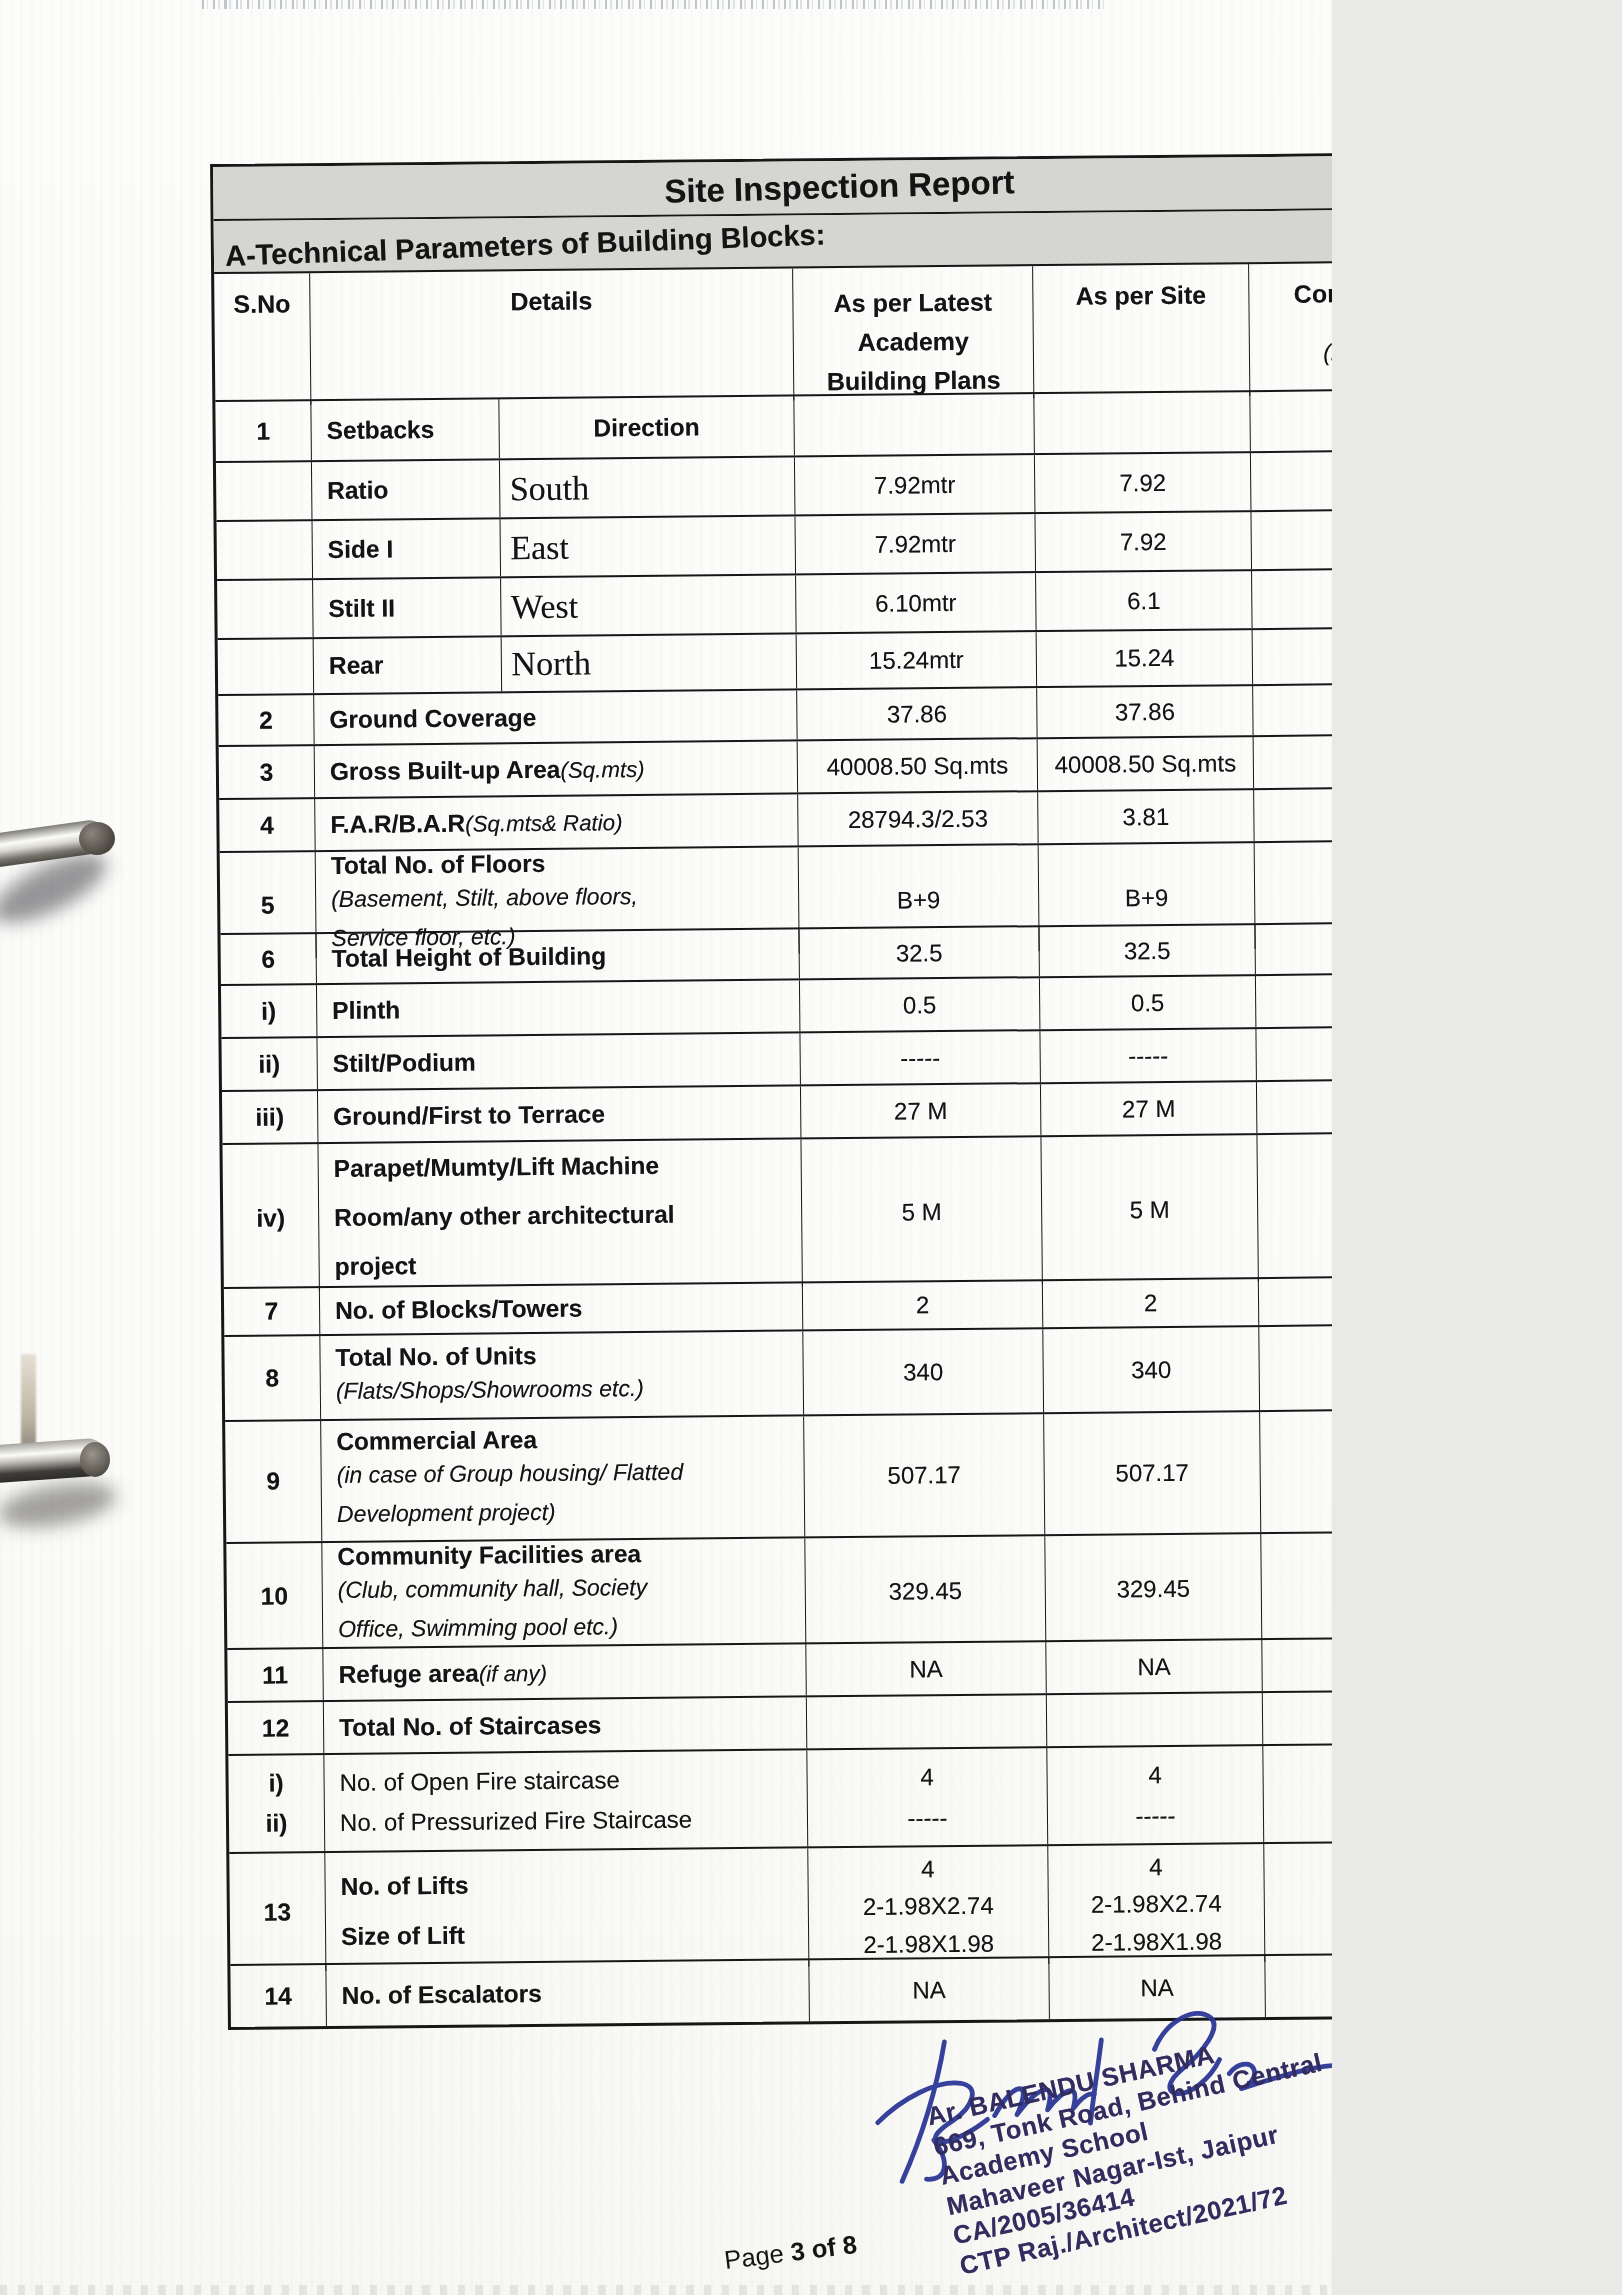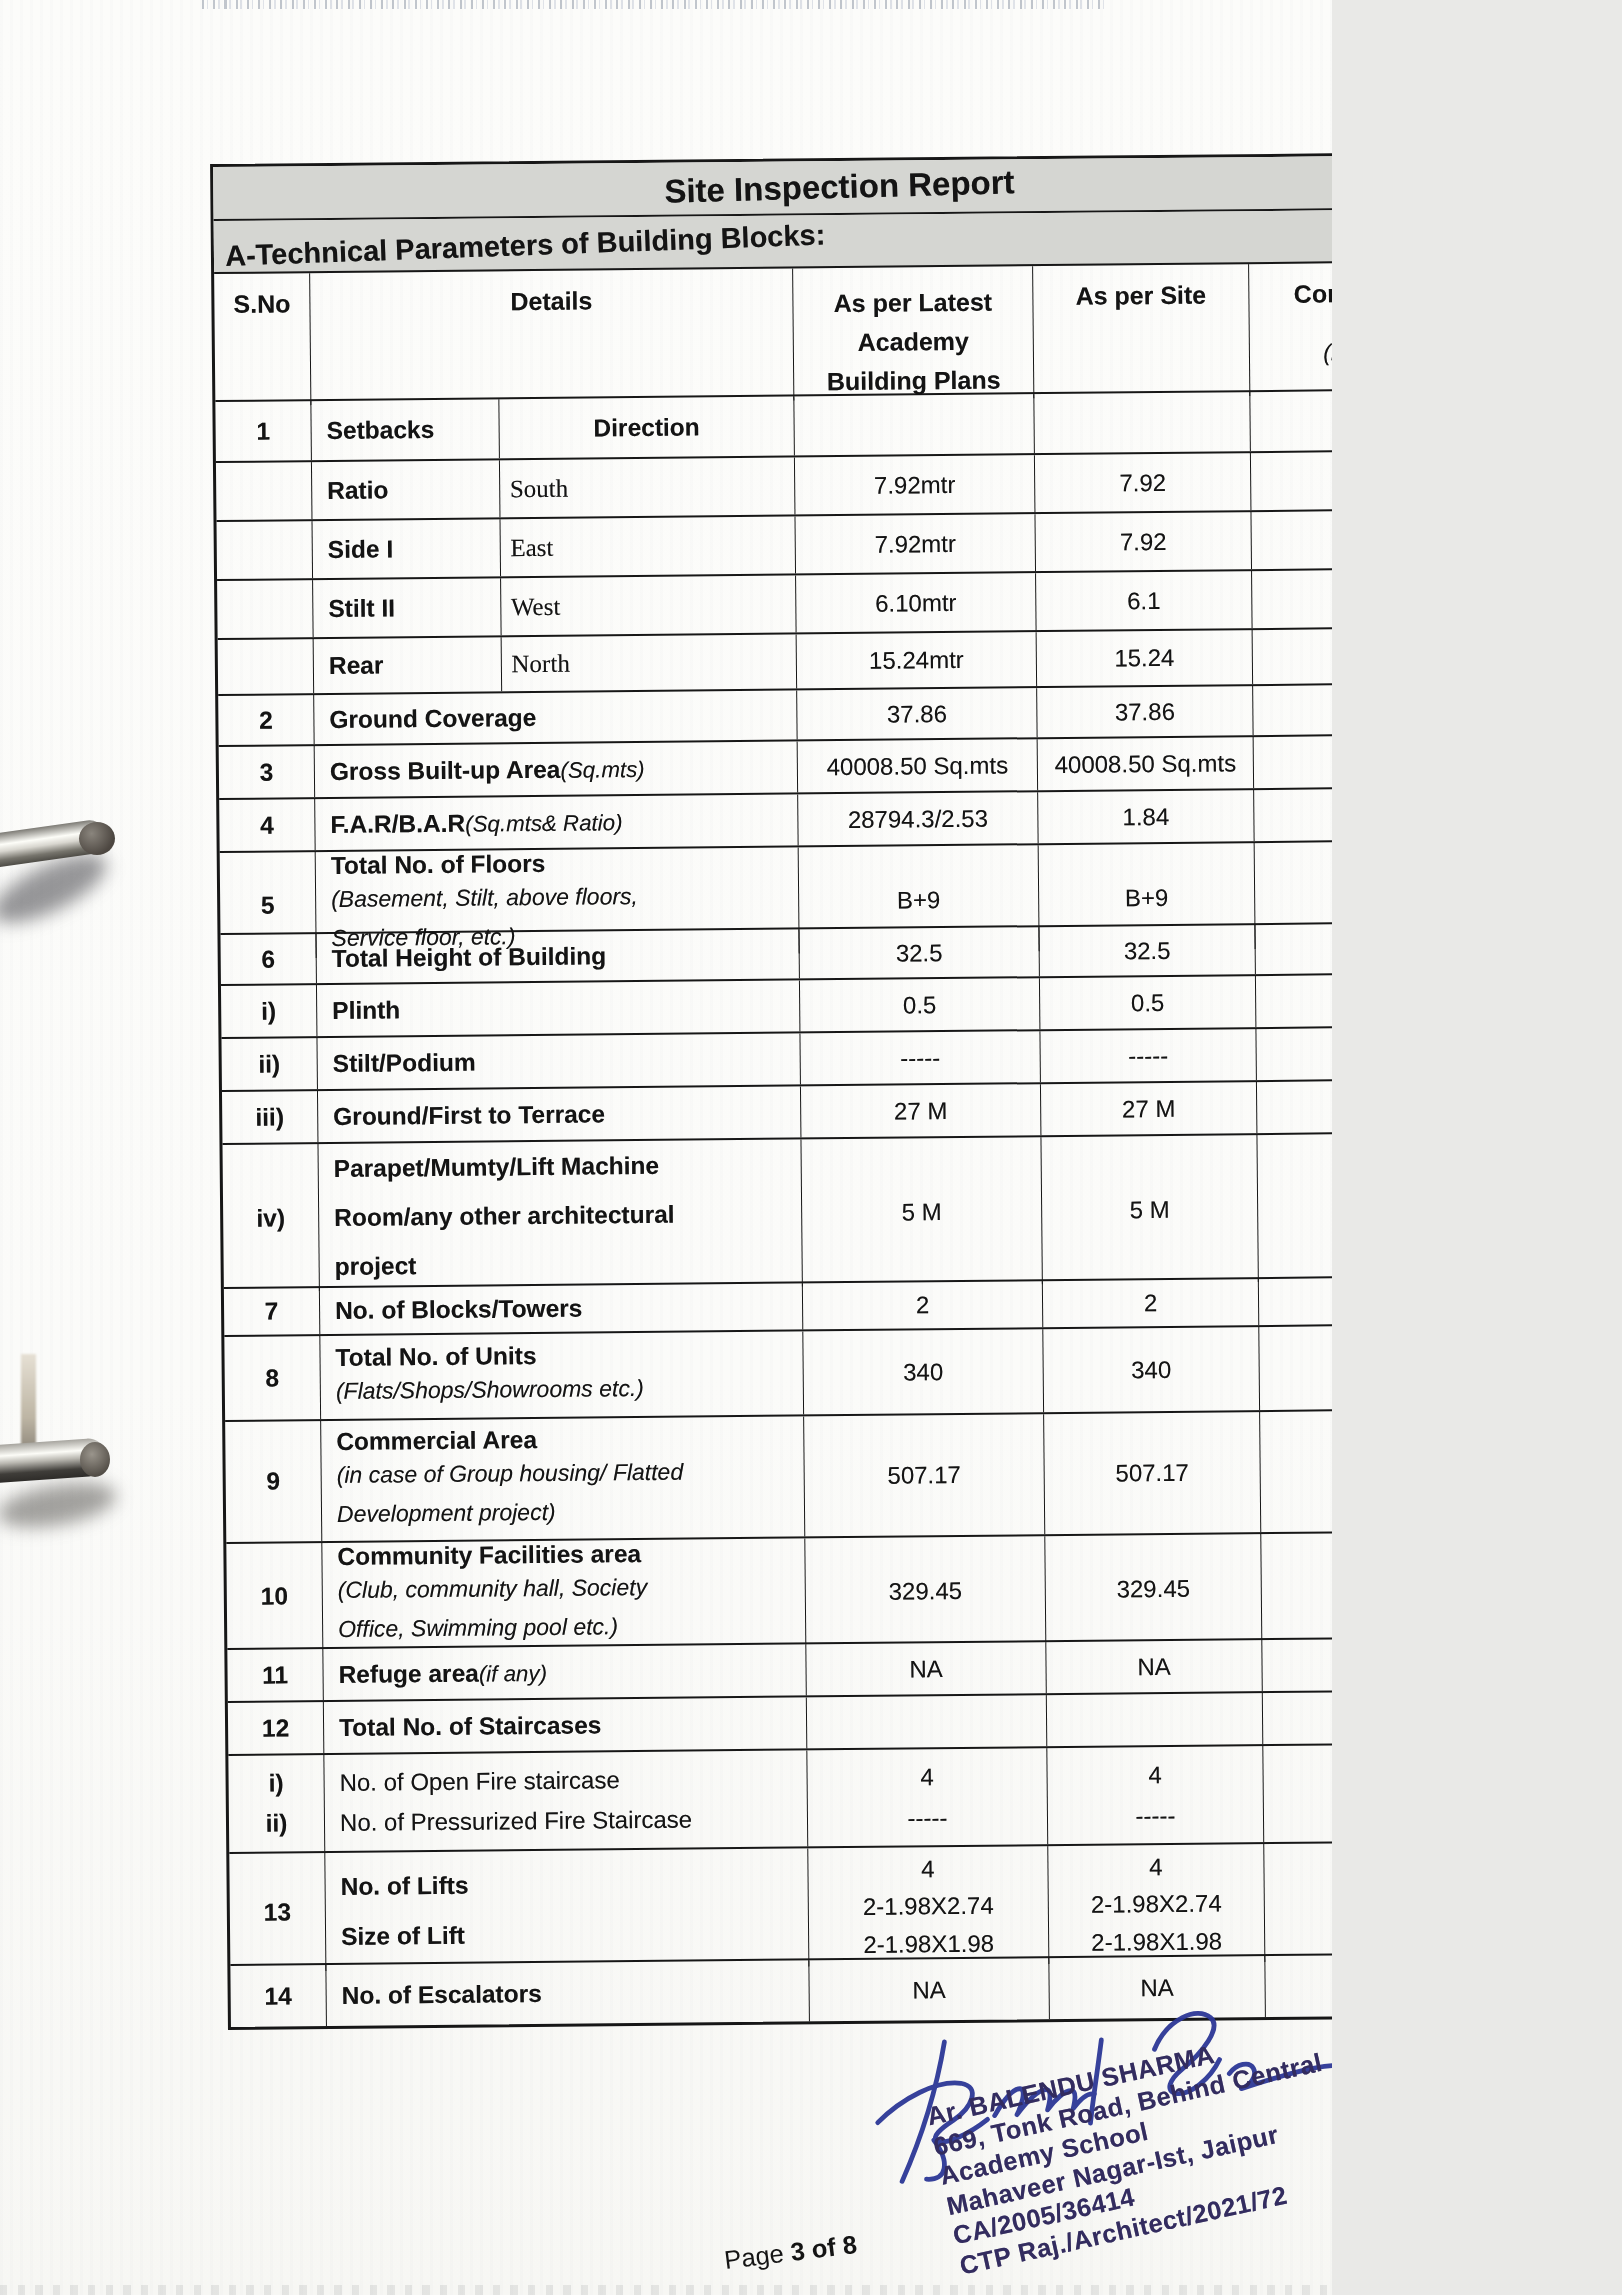--- a/index.html
+++ b/index.html
@@ -47,21 +47,21 @@
   .thead .cell{justify-content:flex-start;padding-top:16px;font-weight:700;font-size:25px;}
   .thead .approved-lines{line-height:1.55;}
   .comments-note{font-weight:400;font-style:italic;font-size:23.4px;margin-top:31px;}
   .sno{font-weight:700;font-size:24.5px;}
   .details{align-items:flex-start;text-align:left;padding-left:15px;}
   .lbl{font-weight:700;font-size:24.5px;}
   .lbl-line{font-weight:700;font-size:24.5px;line-height:2.0;}
   .sub{font-style:italic;font-weight:400;font-size:23px;line-height:1.7;}
   .sub-inline{font-style:italic;font-weight:400;font-size:22.3px;}
   .val{font-size:24px;line-height:1.55;}
-  .serif-dir{font-family:"Liberation Serif","DejaVu Serif",serif;font-weight:400;font-size:25px;}
+  .serif-dir{font-family:"Liberation Serif","DejaVu Serif",serif;font-weight:400;font-size:34px;}
   
   .details-split{padding:0;display:grid;grid-template-columns:188px 1fr;align-items:stretch;flex-direction:row;}
   .sb-left{border-right:1.6px solid var(--line);display:flex;align-items:center;padding-left:15px;}
   .sb-right{display:flex;align-items:center;padding-left:9.6px;}
   .sb-right.centered{justify-content:center;padding-left:0;}
   
   .t-double .cell{justify-content:space-around;padding:7.4px 0;}
   .t-double .details{padding-left:15px;}
   .reg{font-weight:400;font-size:24px;}
   
@@ -257,21 +257,21 @@
           <div class="cell sno">
             <span class="">4</span>
           </div>
           <div class="cell details">
             <div class="lbl-wrap"><span class="lbl">F.A.R/B.A.R</span><span class="sub-inline">(Sq.mts&amp; Ratio)</span></div>
           </div>
           <div class="cell val">
             <div class="val-line">28794.3/2.53</div>
           </div>
           <div class="cell val">
-            <div class="val-line">1.84</div>
+            <div class="val-line">3.81</div>
           </div>
           <div class="cell val"></div>
         </div>
         <div class="trow t-simple" style="height: 82px;">
           <div class="cell sno">
             <span class="">5</span>
           </div>
           <div class="cell details">
             <div class="lbl-wrap"><span class="lbl">Total No. of Floors</span></div>
             <div class="sub">(Basement, Stilt, above floors,</div>

